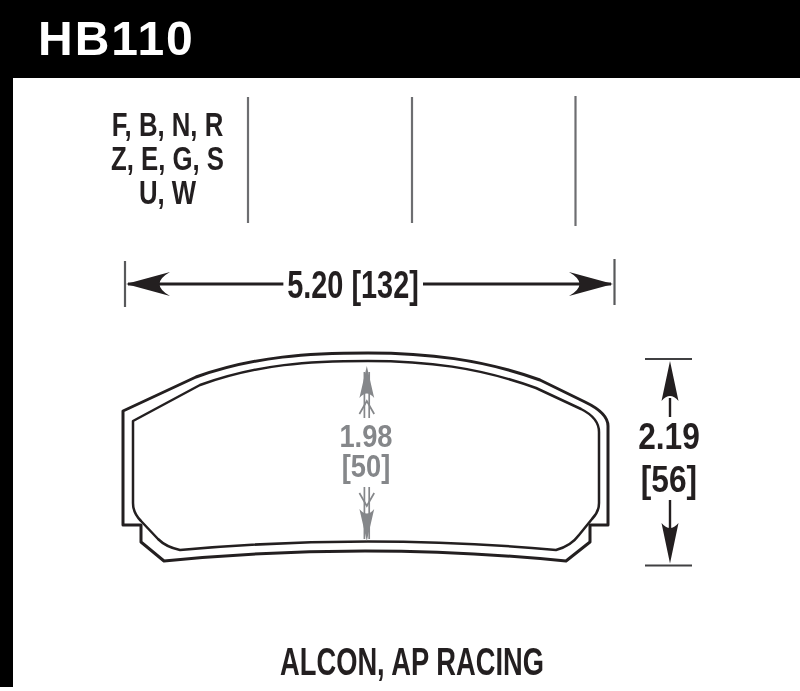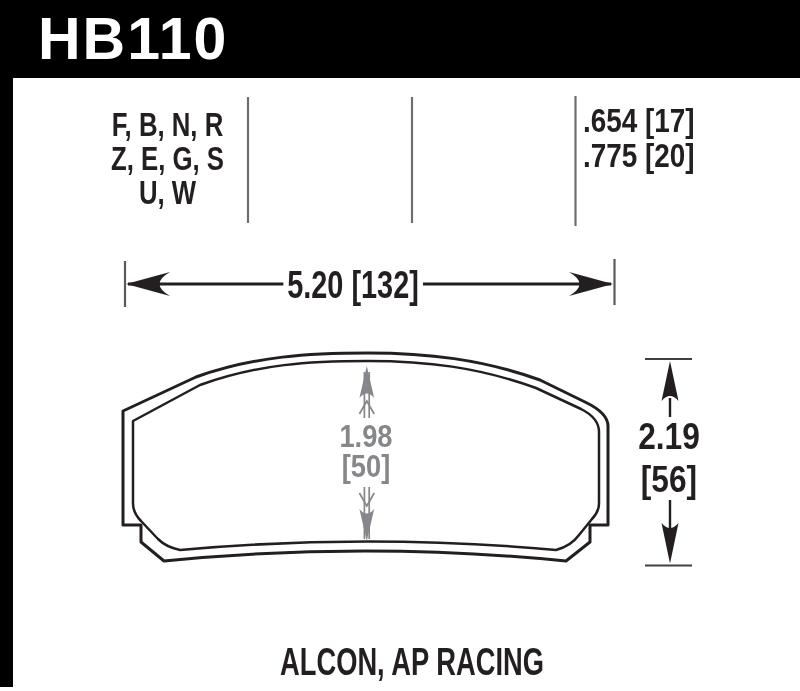--- a/index.html
+++ b/index.html
@@ -8,21 +8,21 @@
     font-family:"Liberation Sans","DejaVu Sans",sans-serif;
     -webkit-font-smoothing:antialiased;
   }
   .abs{position:absolute;}
   .ink{color:#231f20;}
   
   .header-bar{left:0;top:0;width:800px;height:78px;background:#000000;}
   .left-strip{left:0;top:0;width:13px;height:687px;background:#000000;}
   .part-number{
     left:38px;top:10px;height:58px;line-height:58px;
-    color:#ffffff;font-weight:bold;font-size:59px;letter-spacing:2px;
+    color:#ffffff;font-weight:bold;font-size:48px;letter-spacing:2px;
     white-space:nowrap;
   }
   .compound-block{
     left:111px;top:108px;font-size:33px;font-weight:bold;line-height:34px;text-align:center;
   }
   .compound-block div{transform:scaleX(0.78);transform-origin:left center;white-space:nowrap;}
   .thickness-block{
     left:583px;top:103px;font-size:34px;font-weight:bold;line-height:35px;
   }
   .thickness-block div{transform:scaleX(0.82);transform-origin:left center;white-space:nowrap;}
@@ -105,24 +105,20 @@
       <path d="M670,563.5 L678.5,523 Q670,533 661.5,523 Z" fill="#231f20"></path>
     </g>
   </svg>
 
   <div class="abs compound-block ink">
     <div>F, B, N, R</div>
     <div>Z, E, G, S</div>
     <div>U, W</div>
   </div>
 
-  <div class="abs thickness-block ink">
-    <div>.654 [17]</div>
-    <div>.775 [20]</div>
-  </div>
 
   <div class="center-label width-label ink">5.20 [132]</div>
 
   <div class="center-label pad-height-label">
     <div>1.98</div>
     <div>[50]</div>
   </div>
 
   <div class="center-label overall-height-label ink">
     <div>2.19</div>

